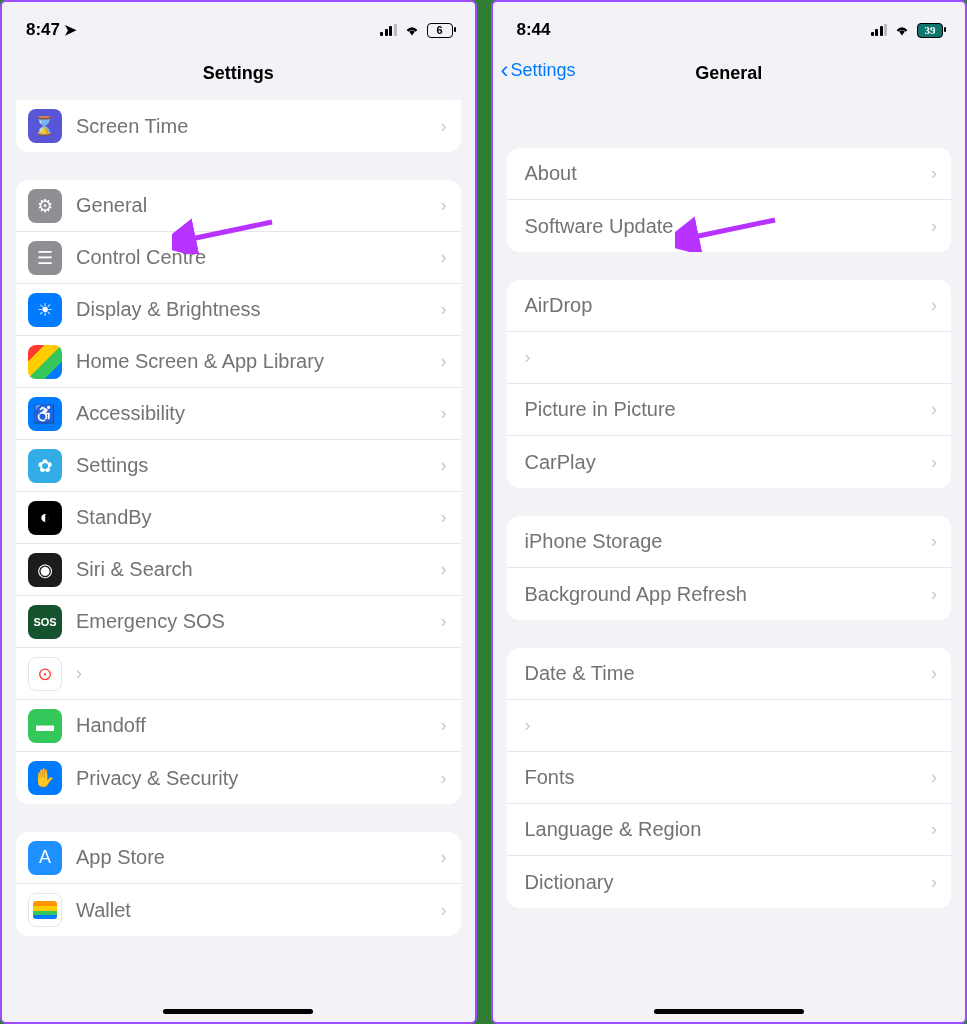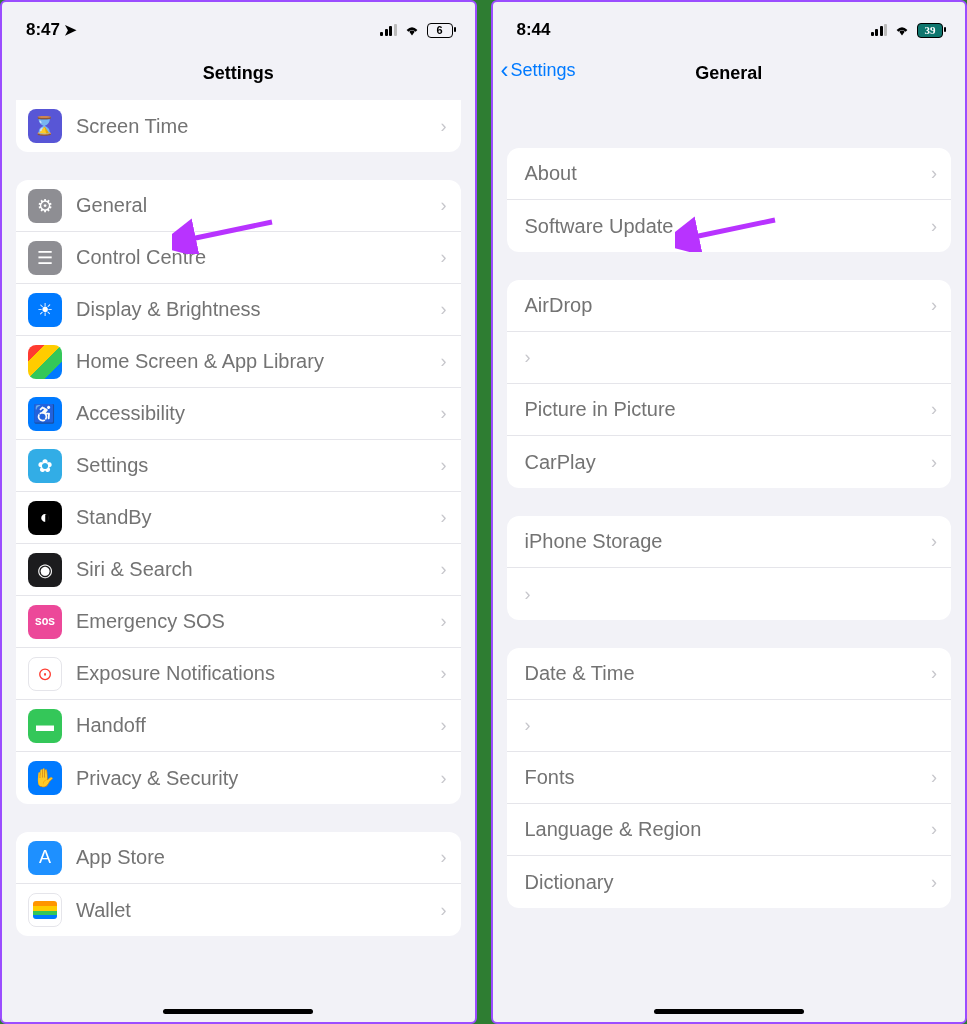--- a/index.html
+++ b/index.html
@@ -106,21 +106,21 @@
 }
 
 .ic-purple{background:#5856d6;}
 .ic-gray{background:#8e8e93;}
 .ic-darkgray{background:#8e8e93;}
 .ic-blue{background:#007aff;}
 .ic-multi{background:linear-gradient(135deg,#ff3b30 0 25%,#ffcc00 25% 50%,#34c759 50% 75%,#007aff 75% 100%);}
 .ic-cyan{background:#32ade6;}
 .ic-black{background:#000;}
 .ic-dark{background:#1c1c1e;}
-.ic-red{background:#ec4899;font-family:Liberation Mono, monospace;}
+.ic-red{background:#14532d;}
 .ic-white{background:#fff;border:1px solid #e5e5ea;color:#ff3b30;}
 .ic-green{background:#34c759;}
 .ic-blue2{background:#007aff;}
 .ic-appstore{background:#1e90ff;}
 .ic-wallet{background:#fff;border:1px solid #e5e5ea;}
 .wallet-inner{width:24px;height:18px;border-radius:3px;background:linear-gradient(#ff9500 0 30%,#ffcc00 30% 55%,#34c759 55% 78%,#007aff 78% 100%);}
 </style>
 </head>
 <body>
 
@@ -195,21 +195,20 @@
           <div class="row-label">Siri &amp; Search</div>
           <div class="chev">›</div>
         </div>
         <div class="row">
           <div class="icon ic-red" style="font-size: 11px; font-weight: 700;">SOS</div>
           <div class="row-label">Emergency SOS</div>
           <div class="chev">›</div>
         </div>
         <div class="row">
           <div class="icon ic-white">⊙</div>
-          <div class="row-label">Exposure Notifications</div>
           <div class="chev">›</div>
         </div>
         <div class="row">
           <div class="icon ic-green">▬</div>
           <div class="row-label">Handoff</div>
           <div class="chev">›</div>
         </div>
         <div class="row">
           <div class="icon ic-blue2">✋</div>
           <div class="row-label">Privacy &amp; Security</div>
@@ -294,20 +293,21 @@
           <div class="row-label">CarPlay</div>
           <div class="chev">›</div>
         </div>
       </div>
     <div class="group" id="rg2">
         <div class="row row-noicon">
           <div class="row-label">iPhone Storage</div>
           <div class="chev">›</div>
         </div>
         <div class="row row-noicon">
+          <div class="row-label">Background App Refresh</div>
           <div class="chev">›</div>
         </div>
       </div>
     <div class="group" id="rg3">
         <div class="row row-noicon">
           <div class="row-label">Date &amp; Time</div>
           <div class="chev">›</div>
         </div>
         <div class="row row-noicon">
           <div class="chev">›</div>

